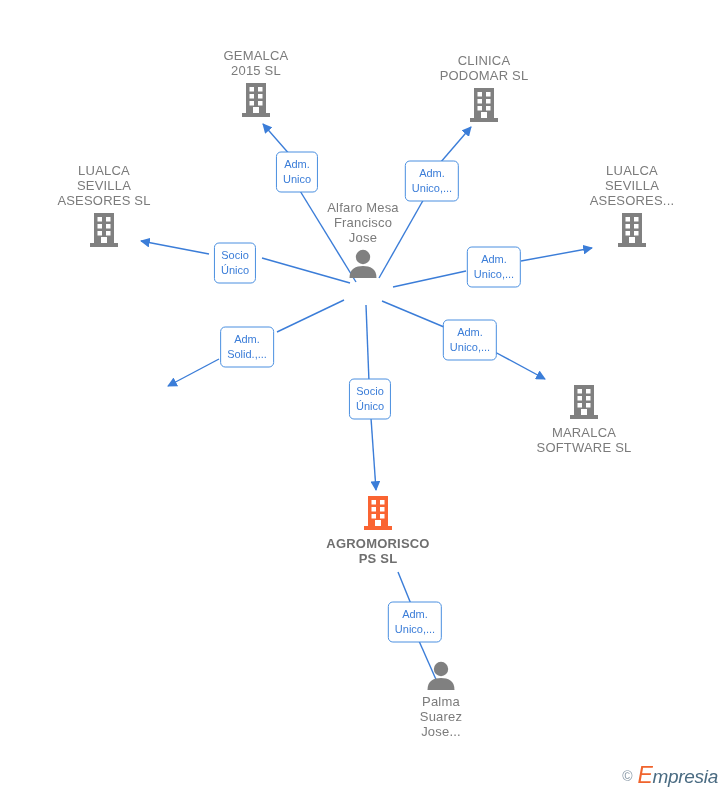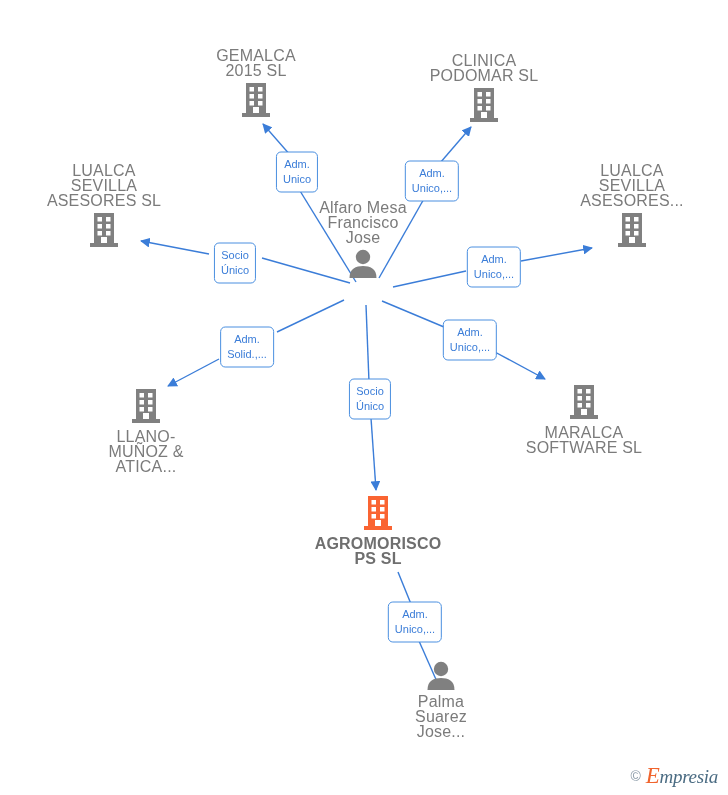--- a/index.html
+++ b/index.html
@@ -35,21 +35,21 @@
     text-align: center;
     pointer-events: auto;
   }
   .node .glyph {
     display: block;
     line-height: 0;
   }
   .node .glyph svg { display: inline-block; }
   .node-label {
     display: block;
-    font-size: 16px;
+    font-size: 13px;
     line-height: 15px;
     color: #7b7b7b;
     letter-spacing: 0.2px;
     white-space: pre-line;
   }
   .node-label.bold {
     font-weight: bold;
     color: #6f6f6f;
   }
   .node.label-top .node-label { margin-bottom: 3px; }
@@ -79,21 +79,21 @@
     display: flex;
     align-items: center;
     gap: 5px;
     user-select: none;
   }
   #watermark .copy {
     font-size: 14px;
     color: #8a9aa8;
   }
   #watermark .brand {
-    font-family: Liberation Serif, serif;
+    font-family: Liberation Sans, sans-serif;
     font-style: italic;
     font-size: 19px;
     color: #4a6b82;
     letter-spacing: -0.3px;
   }
   #watermark .brand .cap {
     color: #f0642d;
     font-size: 23px;
   }
 </style>
@@ -216,38 +216,20 @@
 Francisco
 Jose</span>
     <span class="glyph">
       <svg width="34" height="30" viewBox="0 0 34 30">
         <circle cx="17" cy="9" r="7.2" fill="#808080"></circle>
         <path d="M 3.5 30 C 3.5 20.5 10 18 17 18 C 24 18 30.5 20.5 30.5 30 Z" fill="#808080"></path>
       </svg>
     </span>
   </div>
 
-  <div class="node label-bottom" style="left:146px; top:387px;">
-    <span class="glyph">
-      <svg width="32" height="38" viewBox="0 0 32 38">
-        <rect x="6" y="2" width="20" height="30" fill="#808080"></rect>
-        <rect x="2" y="32" width="28" height="4" fill="#808080"></rect>
-        <rect x="9.5" y="6" width="4.5" height="4.5" fill="#ffffff"></rect>
-        <rect x="18" y="6" width="4.5" height="4.5" fill="#ffffff"></rect>
-        <rect x="9.5" y="13" width="4.5" height="4.5" fill="#ffffff"></rect>
-        <rect x="18" y="13" width="4.5" height="4.5" fill="#ffffff"></rect>
-        <rect x="9.5" y="20" width="4.5" height="4.5" fill="#ffffff"></rect>
-        <rect x="18" y="20" width="4.5" height="4.5" fill="#ffffff"></rect>
-        <rect x="13" y="26" width="6" height="6" fill="#ffffff"></rect>
-      </svg>
-    </span>
-    <span class="node-label">LLANO-
-MUÑOZ &amp;
-ATICA...</span>
-  </div>
 
   <div class="node label-bottom" style="left:584px; top:383px;">
     <span class="glyph">
       <svg width="32" height="38" viewBox="0 0 32 38">
         <rect x="6" y="2" width="20" height="30" fill="#808080"></rect>
         <rect x="2" y="32" width="28" height="4" fill="#808080"></rect>
         <rect x="9.5" y="6" width="4.5" height="4.5" fill="#ffffff"></rect>
         <rect x="18" y="6" width="4.5" height="4.5" fill="#ffffff"></rect>
         <rect x="9.5" y="13" width="4.5" height="4.5" fill="#ffffff"></rect>
         <rect x="18" y="13" width="4.5" height="4.5" fill="#ffffff"></rect>

